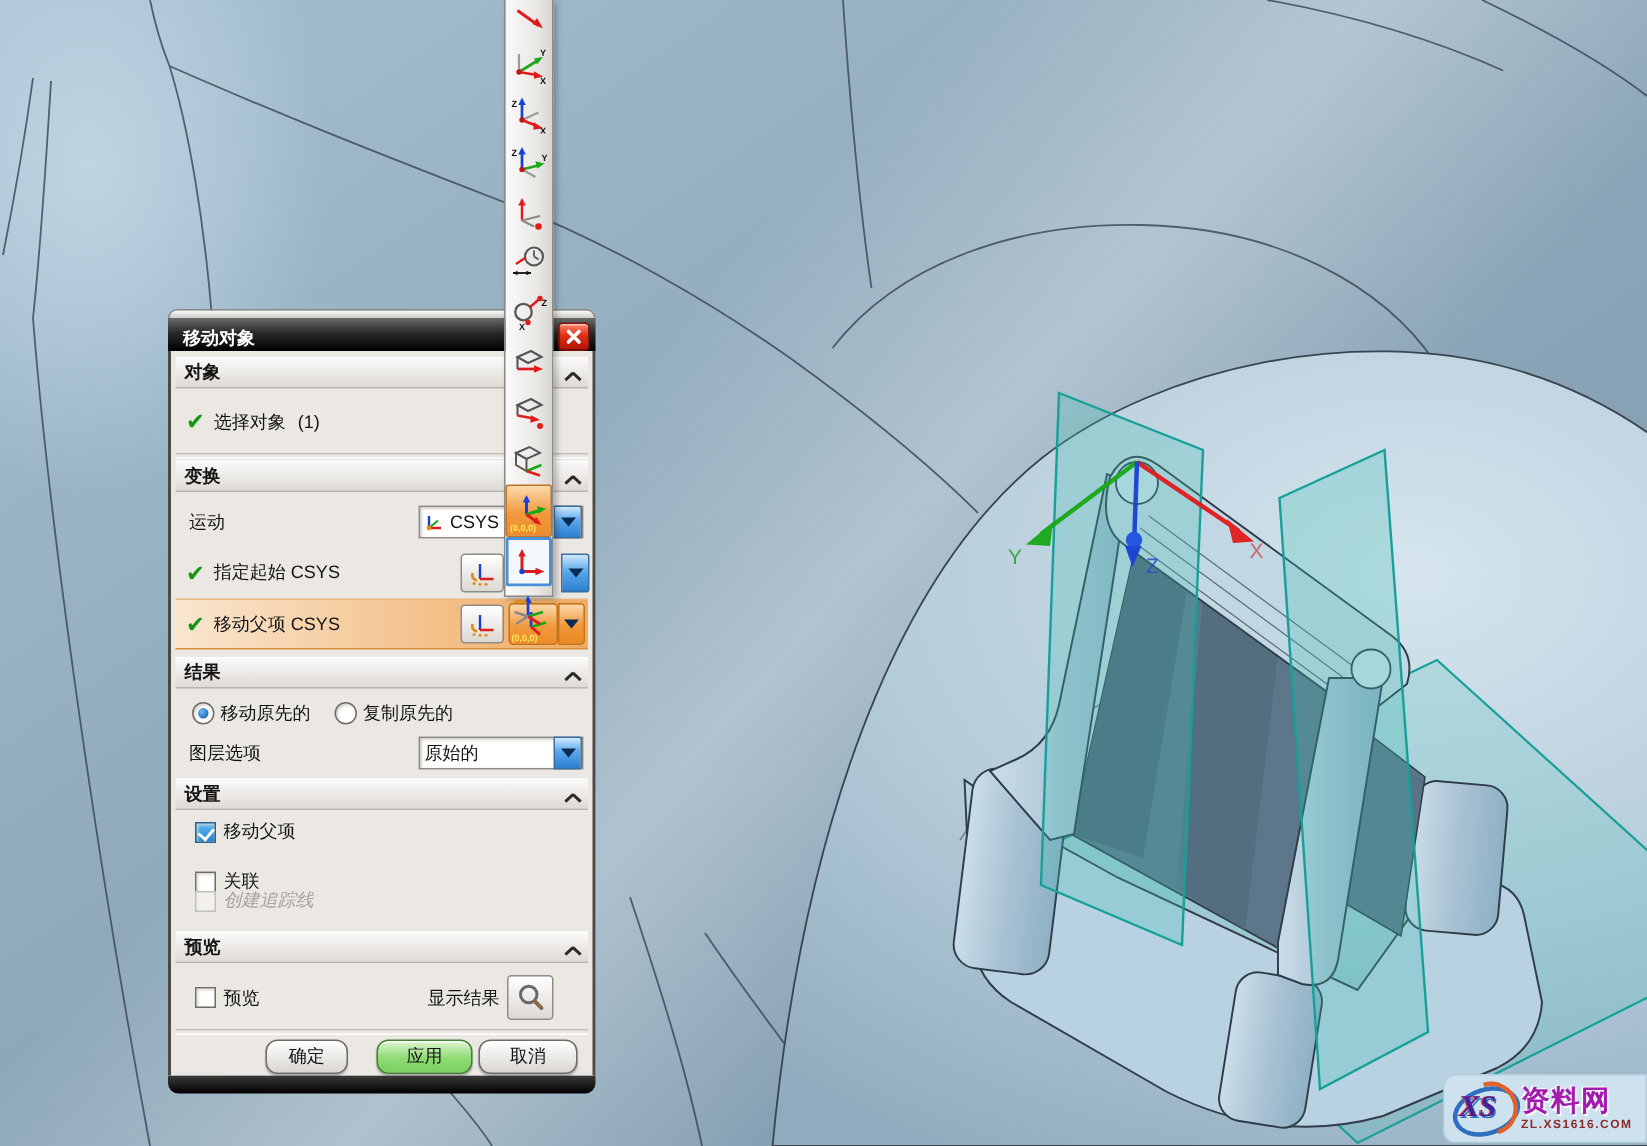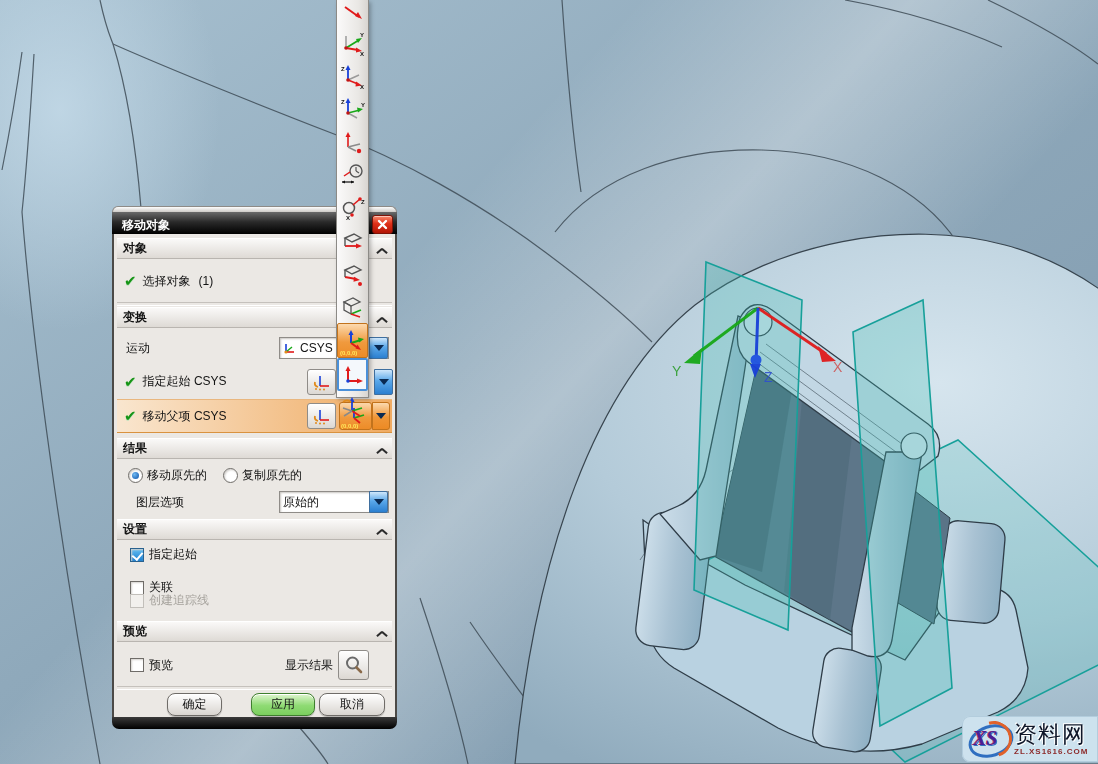--- a/index.html
+++ b/index.html
@@ -13,21 +13,21 @@
     box-shadow:inset 0 0 0 1px #b3cddd;z-index:40;}
   .wm-logo{position:relative;width:46px;height:40px;margin-left:4px;}
   .wm-e1{position:absolute;left:2px;top:6px;width:40px;height:26px;border:3px solid #2f6fc0;
     border-radius:50%;transform:rotate(-18deg);}
   .wm-e2{position:absolute;left:10px;top:2px;width:30px;height:30px;border:3px solid #e0622a;
     border-radius:50%;border-left-color:transparent;border-bottom-color:transparent;transform:rotate(28deg);}
   .wm-xs{position:absolute;left:7px;top:8px;font-family:"Liberation Serif","DejaVu Serif",serif;
     font-style:italic;font-weight:bold;font-size:20px;color:#4c1d95;
     text-shadow:1px 1px 0 #2f6fc0,-1px 0 0 #d8484f;}
   .wm-text{display:flex;flex-direction:column;line-height:1;margin-left:2px;}
-  .wm-site{font-size:23px;font-weight:normal;color:#0f172a;letter-spacing:1px;
+  .wm-site{font-size:19px;font-weight:bold;color:#a21caf;letter-spacing:1px;
     text-shadow:1px 1px 0 #fff,-1px -1px 0 #fff;}
   .wm-domain{font-size:8px;font-weight:bold;color:#8c2a2a;letter-spacing:1px;margin-top:2px;}
 
   
   .dialog{position:absolute;left:112px;top:206px;width:285px;height:522px;z-index:20;}
   .dlg-topstrip{height:5px;background:linear-gradient(#fdfdfd,#cdcac6);
     border:1px solid #8e8b87;border-bottom:none;border-radius:6px 6px 0 0;}
   .dlg-title{height:22px;background:linear-gradient(#6a6a6a,#2a2a2a 45%,#000);
     display:flex;align-items:flex-end;color:#fff;font-size:12px;font-weight:bold;
     padding:0 4px 0 10px;position:relative;}
@@ -296,42 +296,42 @@
         <span>结果</span>
         <span class="caret"></span>
       </div>
       <div class="row" style="top:230px;height:22px;font-family:Liberation Mono, monospace;">
         <span class="radio sel" style="margin-left:8px;"></span>
         <span>移动原先的</span>
         <span class="radio" style="margin-left:16px;"></span>
         <span>复制原先的</span>
       </div>
       <div class="row" style="top:255px;height:26px;">
-        <span style="margin-left:16px;">图层选项</span>
+        <span style="margin-left:6px;">图层选项</span>
         <div class="combo" style="position:absolute;left:159px;width:110px;">
           <span class="ctext">原始的</span>
           <div class="dd-btn">
               <div class="dd-tri"></div>
             </div>
         </div>
       </div>
 
       <div class="sec" style="top:285px;">
         <span>设置</span>
         <span class="caret"></span>
       </div>
       <div class="row" style="top:310px;height:21px;">
         <span class="cb on" style="margin-left:10px;"></span>
-        <span>指定起始</span>
+        <span>移动父项</span>
       </div>
       <div class="row" style="top:333px;height:21px;margin-top:10px;">
         <span class="cb" style="margin-left:10px;"></span>
         <span>关联</span>
       </div>
-      <div class="row" style="top:356px;height:21px;">
+      <div class="row" style="top:356px;height:21px;font-style:italic;">
         <span class="cb dis" style="margin-left:10px;"></span>
         <span class="dis-text">创建追踪线</span>
       </div>
 
       <div class="sec" style="top:387px;">
         <span>预览</span>
         <span class="caret"></span>
       </div>
       <div class="row" style="top:414px;height:34px;">
         <span class="cb" style="margin-left:10px;"></span>
@@ -340,21 +340,21 @@
         <div class="sq-btn" style="position:absolute;left:218px;width:31px;height:30px;">
           <svg width="20" height="20" viewBox="0 0 20 20">
             <circle cx="8.5" cy="8" r="5.5" fill="none" stroke="#6a6a6a" stroke-width="2"></circle>
             <line x1="12.5" y1="12.5" x2="17" y2="17" stroke="#8a6a4a" stroke-width="2.6" stroke-linecap="round"></line>
           </svg>
         </div>
       </div>
 
       <div class="sep" style="top:452px;"></div>
       <div class="row" style="top:458px;height:24px;">
-        <button class="btn" style="position:absolute;left:47px;width:55px;">确定</button>
+        <button class="btn" style="position:absolute;left:57px;width:55px;">确定</button>
         <button class="btn green" style="position:absolute;left:131px;width:64px;">应用</button>
         <button class="btn" style="position:absolute;left:199px;width:66px;">取消</button>
       </div>
     </div>
     <div class="dlg-bottom"></div>
   </div>
 
   <div class="strip">
     <div class="mi part">
       <svg width="24" height="20" viewBox="0 0 24 20">

